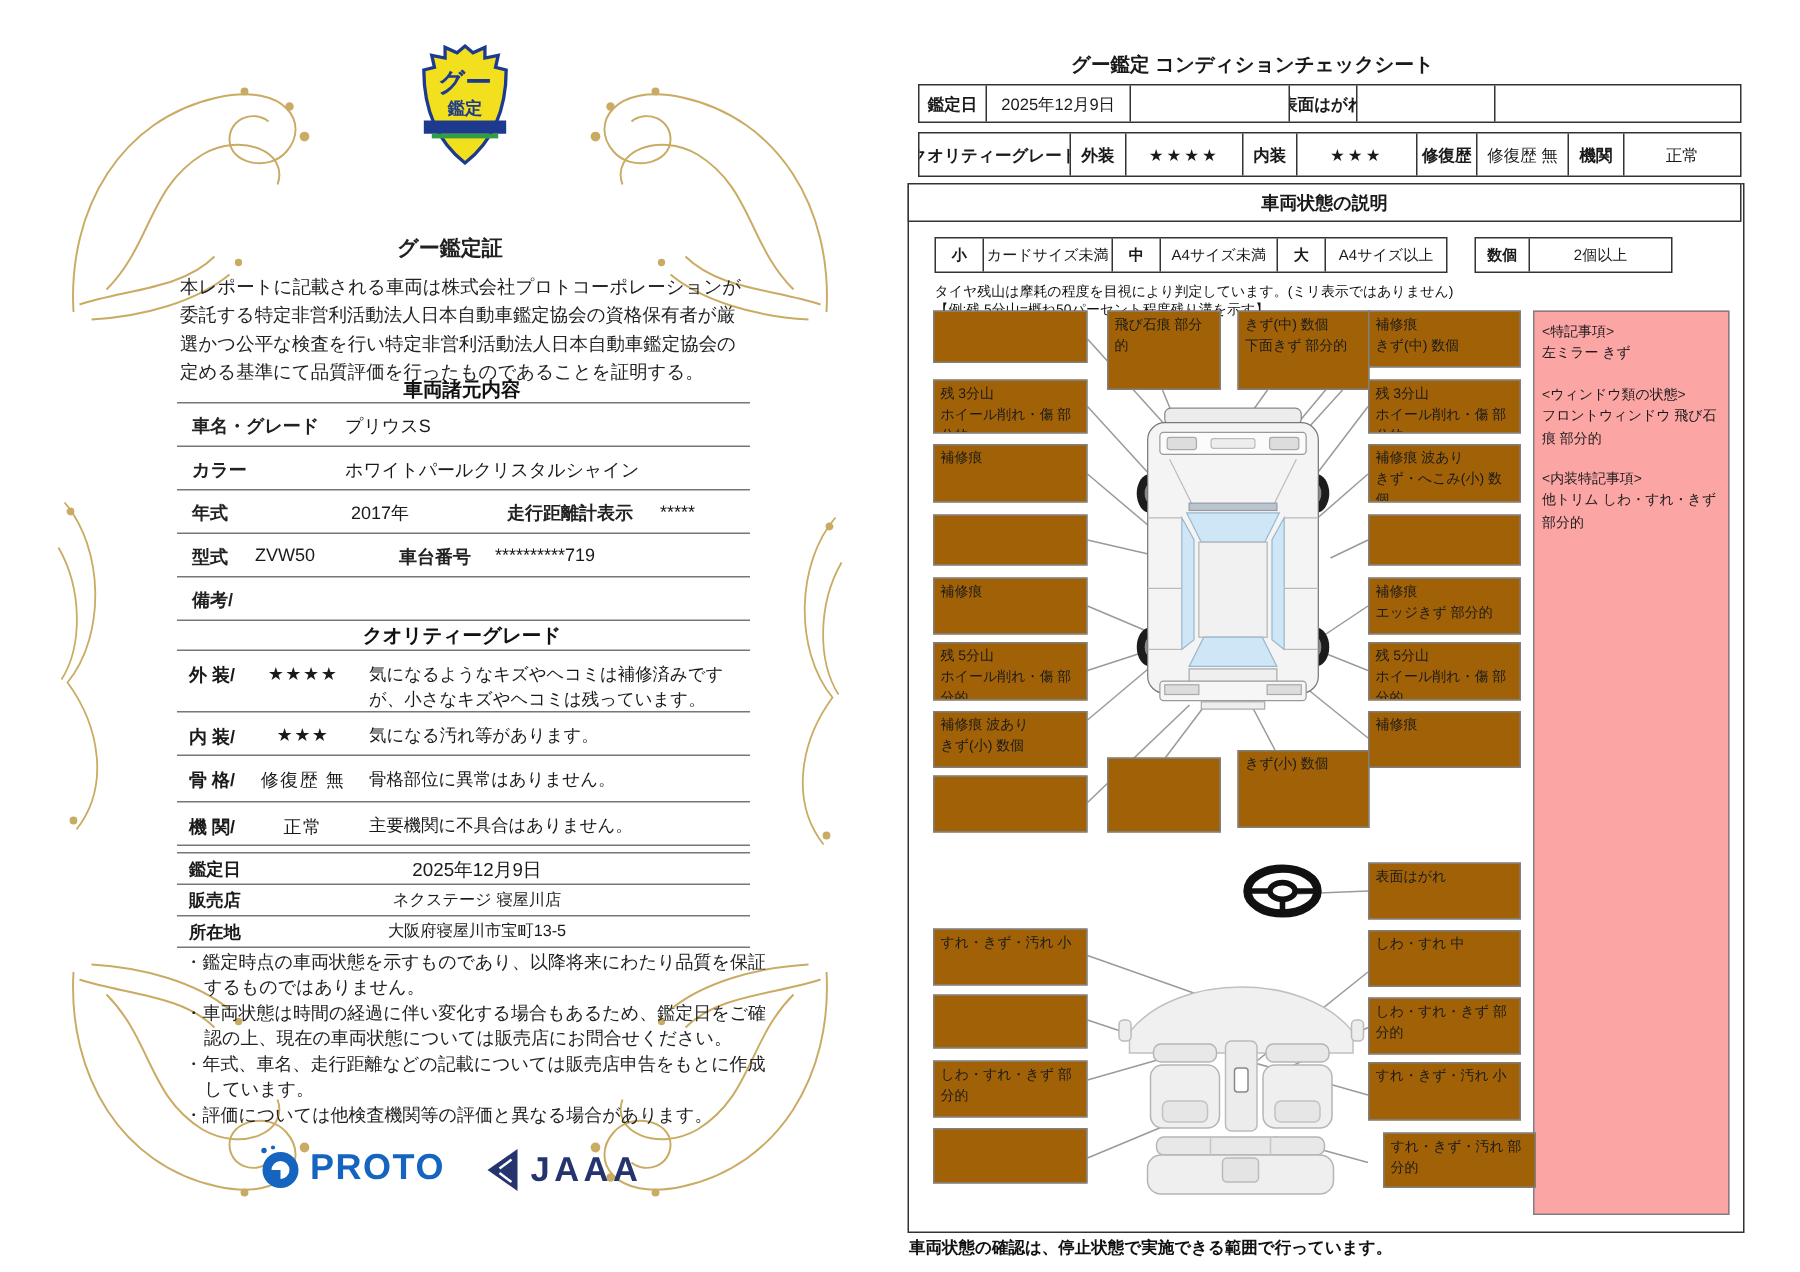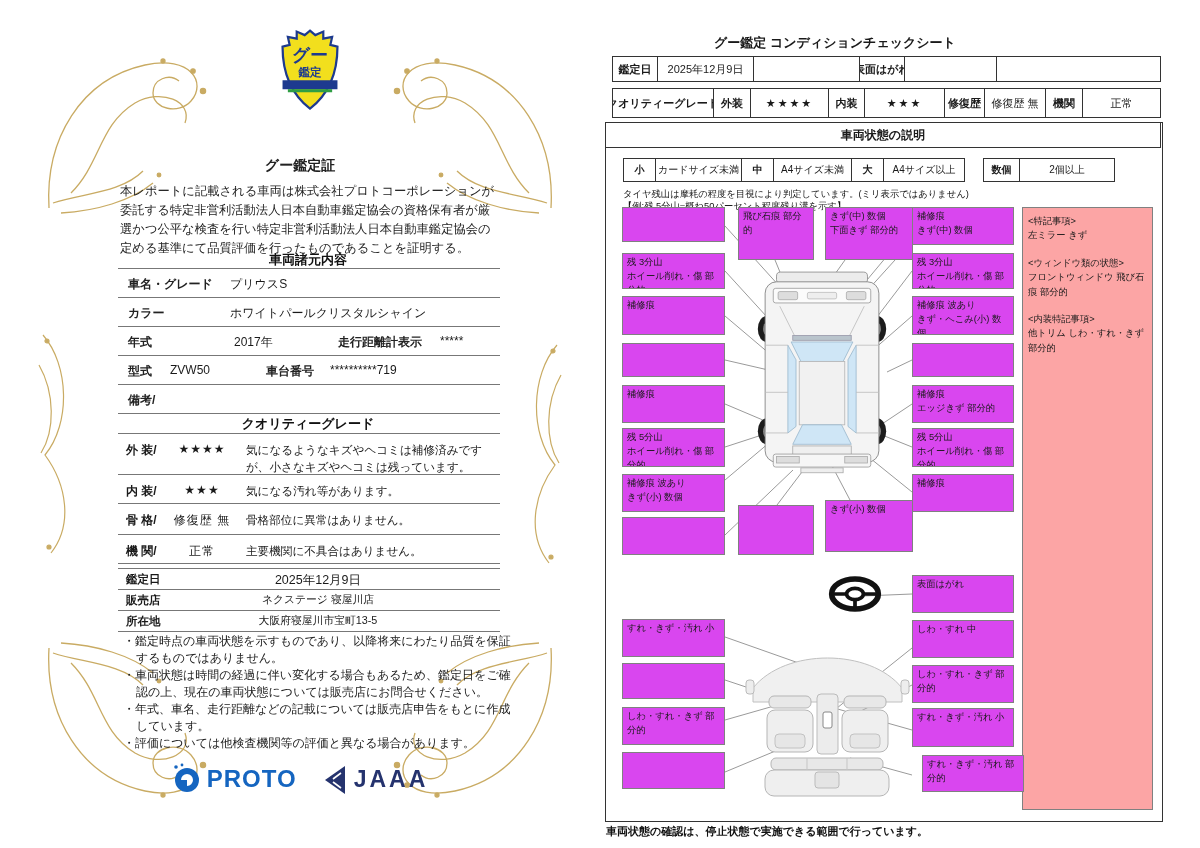--- a/index.html
+++ b/index.html
@@ -53,21 +53,21 @@
   .sheet-no{position:absolute;top:6px;right:2px;font-size:11.5px;margin-top:28px;}
   .flex-table{position:absolute;display:flex;border:1px solid #333;background:#fff;box-sizing:border-box;}
   .cell{border-right:1px solid #333;display:flex;align-items:center;justify-content:center;
       box-sizing:border-box;white-space:nowrap;overflow:hidden;}
   .cell:last-child{border-right:none;}
   .main-box{position:absolute;left:0;top:92px;width:556px;height:698px;border:1px solid #333;}
   .main-box-header{position:absolute;left:0;top:92px;width:556px;height:26px;
       border:1px solid #333;box-sizing:border-box;display:flex;align-items:center;
       justify-content:center;font-weight:bold;font-size:12px;background:#fff;}
   .tire-note{position:absolute;left:18px;font-size:9.3px;color:#111;}
-  .lbox{position:absolute;border:1px solid #808080;background:#d946ef;box-sizing:border-box;
+  .lbox{position:absolute;border:1px solid #808080;background:#a16207;box-sizing:border-box;
       padding:2px 4px;font-size:9.3px;line-height:1.5;z-index:2;overflow:hidden;}
   .leaders{position:absolute;left:0;top:0;z-index:1;}
   .diagram-svg{position:absolute;z-index:1;}
   .notes-box{position:absolute;left:417px;top:177px;width:131px;height:603px;
       border:1px solid #808080;background:#fca5a5;box-sizing:border-box;padding:6px 5px;
       font-size:9.3px;line-height:1.55;z-index:2;}
   .note-group{margin-bottom:13px;}
   .sheet-footer{position:absolute;left:1px;top:794px;font-size:11px;font-weight:bold;color:#111;}
 </style>
 </head>

